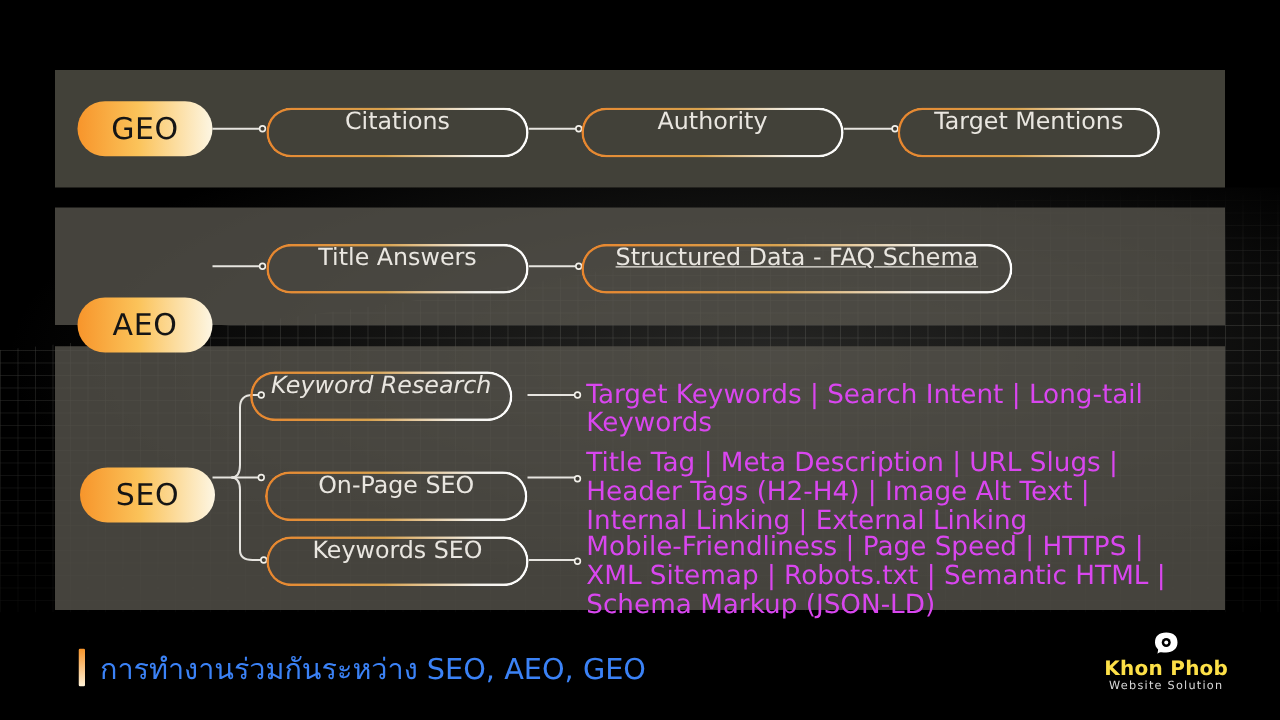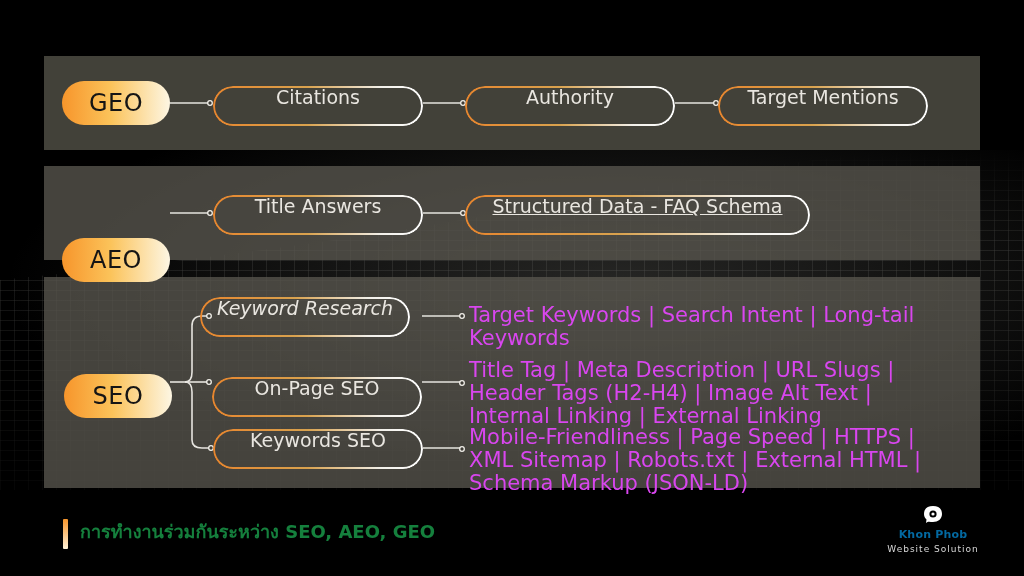--- a/index.html
+++ b/index.html
@@ -29,25 +29,25 @@
     -webkit-mask: linear-gradient(#000 0 0) content-box, linear-gradient(#000 0 0);
     -webkit-mask-composite: xor; mask-composite: exclude; }
   .node span { position: relative; white-space: nowrap; }
 
   .wires { position: absolute; left: 0; top: 0; width: 1024px; height: 576px; pointer-events: none; }
 
   .detail { position: absolute; left: 469px; width: 480px; color: #d946ef; font-size: 21px; line-height: 23px; }
 
   .footer-bar { position: absolute; left: 63px; top: 519px; width: 5px; height: 30px;
     background: linear-gradient(180deg, #f7952b, #fff1d6); border-radius: 1px; }
-  .footer-title { position: absolute; left: 80px; top: 517px; font-size: 18px; color: #15803d; white-space: nowrap; font-weight: bold; }
+  .footer-title { position: absolute; left: 80px; top: 517px; font-size: 23px; color: #3b82f6; white-space: nowrap; }
 
   .logo { position: absolute; left: 868px; top: 505px; width: 130px; height: 56px; text-align: center; }
   .logo .mark { display: block; margin: 0 auto; width: 22px; height: 20px; }
-  .logo .brand { font-size: 11px; font-weight: bold; color: #0369a1; line-height: 18px; margin-top: 1px; letter-spacing: 0.2px; }
+  .logo .brand { font-size: 16px; font-weight: bold; color: #fde047; line-height: 18px; margin-top: 1px; letter-spacing: 0.2px; }
   .logo .tag { font-size: 9px; color: #d8d8d8; letter-spacing: 1px; line-height: 10px; }
 </style>
 </head>
 <body>
 
 <div class="bg">
   <div class="glow"></div>
   <svg class="mesh" viewBox="0 0 1024 340" preserveAspectRatio="none">
     <defs>
       <pattern id="grid" width="14" height="10" patternUnits="userSpaceOnUse">
@@ -131,21 +131,21 @@
 <div class="detail" style="top:304px;">Target Keywords | Search Intent | Long-tail Keywords</div>
 
 <div class="node" style="left:212px; top:377px; width:210px;">
     <span>On-Page SEO</span>
   </div>
 <div class="detail" style="top:359px; width:475px;">Title Tag | Meta Description | URL Slugs | Header Tags (H2-H4) | Image Alt Text | Internal Linking | External Linking</div>
 
 <div class="node" style="left:213px; top:429px; width:210px;">
     <span>Keywords SEO</span>
   </div>
-<div class="detail" style="top:426px; width:470px;">Mobile-Friendliness | Page Speed | HTTPS | XML Sitemap | Robots.txt | External HTML | Schema Markup (JSON-LD)</div>
+<div class="detail" style="top:426px; width:470px;">Mobile-Friendliness | Page Speed | HTTPS | XML Sitemap | Robots.txt | Semantic HTML | Schema Markup (JSON-LD)</div>
 
 <div class="footer-bar"></div>
 <div class="footer-title">การทำงานร่วมกันระหว่าง SEO, AEO, GEO</div>
 
 <div class="logo">
   <svg class="mark" viewBox="0 0 22 20">
     <path d="M11 1 C 17 1, 20 4, 20 9 C 20 14, 16 17, 11 17 C 8 17, 6 16, 4 18 L 4.5 14.5 C 2.8 13, 2 11, 2 9 C 2 4, 5 1, 11 1 Z" fill="#fff"></path>
     <circle cx="11" cy="9" r="3.6" fill="#000"></circle>
     <circle cx="11" cy="9" r="1.6" fill="#fff"></circle>
   </svg>

